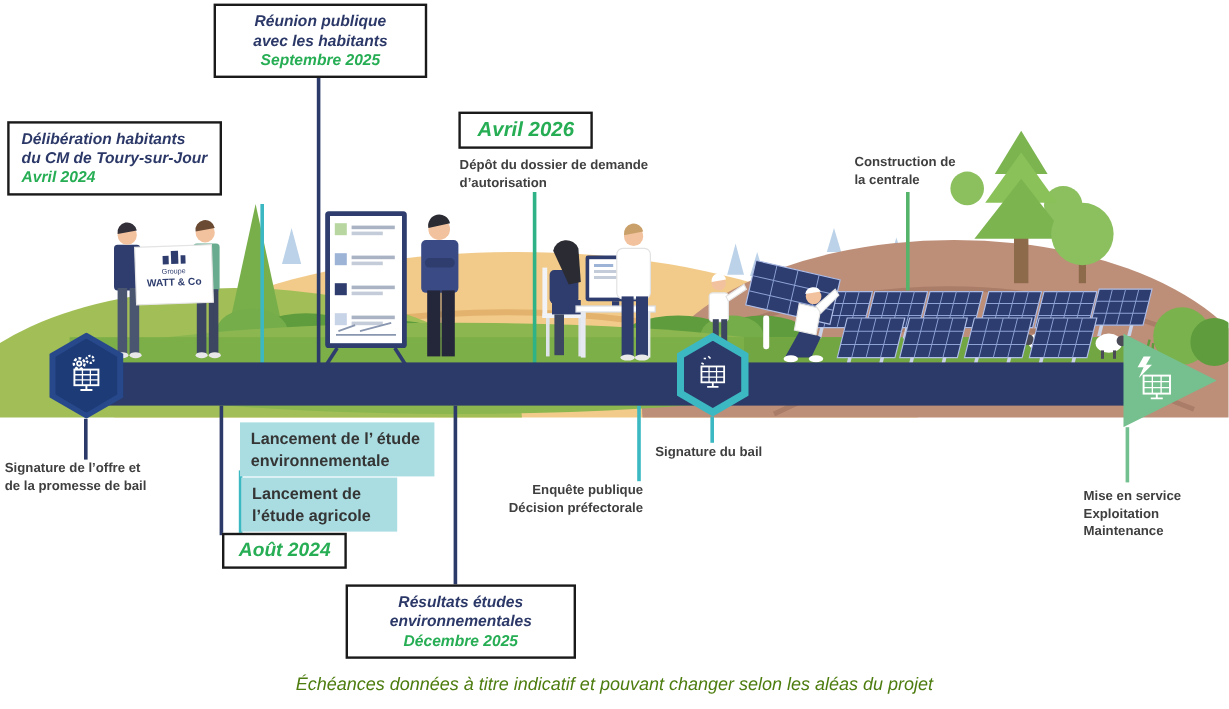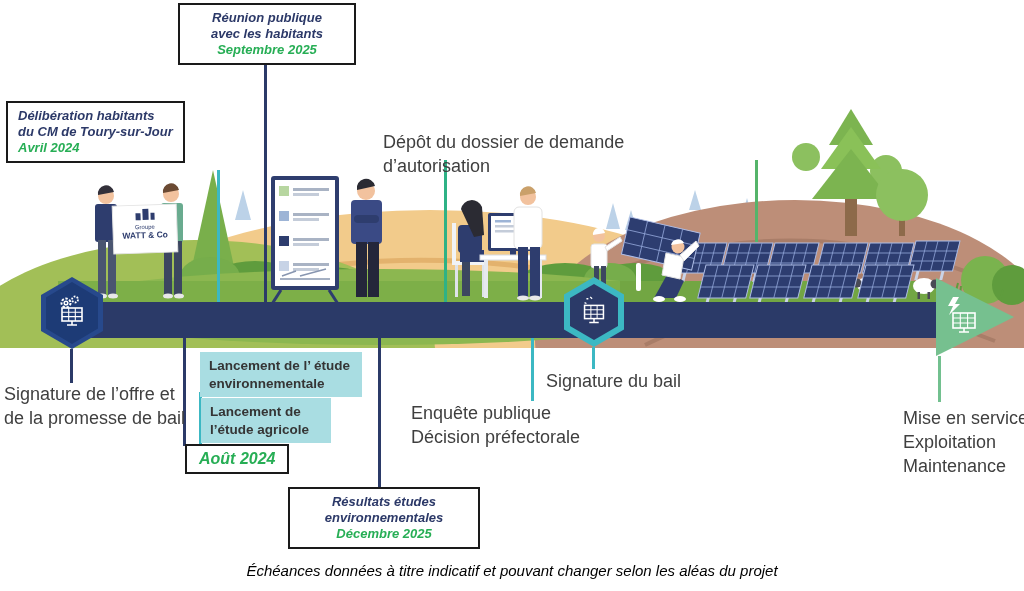--- a/index.html
+++ b/index.html
@@ -13,30 +13,30 @@
        clip-path:polygon(50% 0,100% 25%,100% 75%,50% 100%,0 75%,0 25%);}
   .hex-inner{position:absolute;clip-path:polygon(50% 0,100% 25%,100% 75%,50% 100%,0 75%,0 25%);}
   .hex svg{position:relative;z-index:2;}
   .arrow{position:absolute;left:936px;top:278px;width:78px;height:78px;background:#76c08f;z-index:4;
          clip-path:polygon(0 0,100% 50%,0 100%);display:flex;align-items:center;}
   .arrow svg{margin-left:9px;}
   .box{position:absolute;z-index:5;background:#fff;border:2.5px solid #1a1a1a;
        font-style:italic;font-weight:bold;color:#2c3968;font-size:13px;line-height:1.22;padding:5px 10px;}
   .box .date{color:#27ae55;}
   .center{text-align:center;}
-  .caption{position:absolute;z-index:5;color:#3f3f3f;font-size:18px;font-weight:400;line-height:1.32;}
+  .caption{position:absolute;z-index:5;color:#3f3f3f;font-size:11px;font-weight:700;line-height:1.32;}
   .teal-label{position:absolute;z-index:5;background:#a9dde2;color:#353535;font-size:13.5px;
        font-weight:600;line-height:1.3;padding:5px 9px;}
   .ln{display:block;white-space:nowrap;}
   .banner-text{position:absolute;left:112px;top:224px;width:66px;z-index:5;text-align:center;
        color:#2e3d6e;transform:rotate(-2deg);line-height:1.1;}
   .banner-text .t1{display:block;font-size:6px;}
   .banner-text .t2{display:block;font-size:8.5px;font-weight:bold;}
   .disclaimer{position:absolute;left:0;right:0;top:562px;z-index:5;text-align:center;
-       font-style:italic;font-size:15px;color:#000000;}
+       font-style:italic;font-size:15px;color:#4d7c0f;}
 </style>
 </head>
 <body>
 
 <div id="stage">
 
   <svg class="scene" viewBox="0 0 1024 253">
     <defs>
       <g id="pb">
         <rect width="44" height="30" fill="#2d3d70" stroke="#aebde6" stroke-width="1"></rect>
@@ -293,47 +293,54 @@
     <span class="ln">du CM de Toury-sur-Jour</span>
     <span class="ln date">Avril 2024</span>
   </div>
 
   <div class="box center" style="left:178px;top:3px;width:154px;">
     <span class="ln">Réunion publique</span>
     <span class="ln">avec les habitants</span>
     <span class="ln date">Septembre 2025</span>
   </div>
 
+  <div class="box" style="left:382px;top:93px;font-size:17px;padding:3px 14px;">
+    <span class="ln date">Avril 2026</span>
+  </div>
 
   <div class="caption" style="left:383px;top:131px;">
     <span class="ln">Dépôt du dossier de demande</span>
     <span class="ln">d’autorisation</span>
   </div>
 
+  <div class="caption" style="left:712px;top:128px;">
+    <span class="ln">Construction de</span>
+    <span class="ln">la centrale</span>
+  </div>
 
   <div class="caption" style="left:4px;top:383px;">
     <span class="ln">Signature de l’offre et</span>
     <span class="ln">de la promesse de bail</span>
   </div>
 
   <div class="teal-label" style="left:187px;top:352px;width:144px;margin-left:13px;">
     <span class="ln">Lancement de l’ étude</span>
     <span class="ln">environnementale</span>
   </div>
 
   <div class="teal-label" style="left:201px;top:398px;width:112px;">
     <span class="ln">Lancement de</span>
     <span class="ln">l’étude agricole</span>
   </div>
 
   <div class="box" style="left:185px;top:444px;padding:3px 12px;font-size:16px;">
     <span class="ln date">Août 2024</span>
   </div>
 
-  <div class="caption" style="left:411px;top:402px;">
+  <div class="caption" style="left:424px;top:402px;text-align:right;">
     <span class="ln">Enquête publique</span>
     <span class="ln">Décision préfectorale</span>
   </div>
 
   <div class="caption" style="left:546px;top:370px;">
     <span class="ln">Signature du bail</span>
   </div>
 
   <div class="box center" style="left:288px;top:487px;width:168px;">
     <span class="ln">Résultats études</span>

